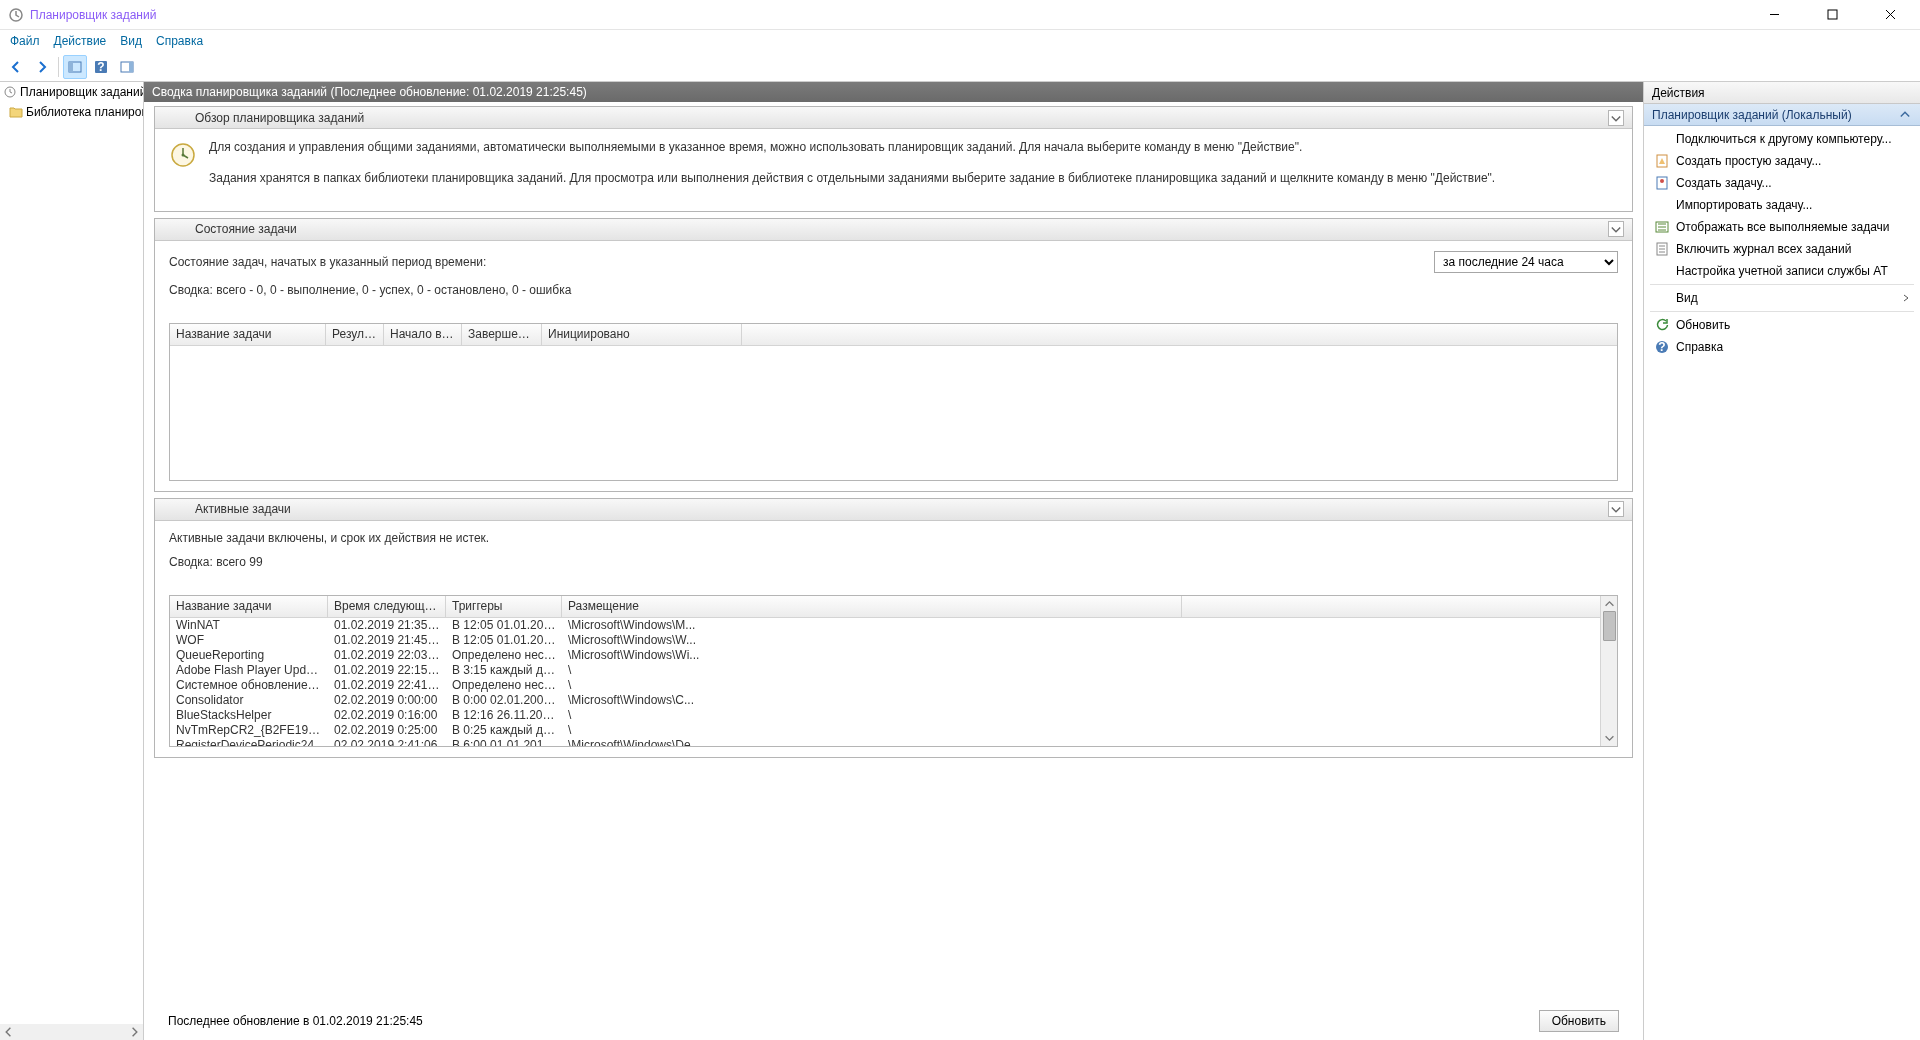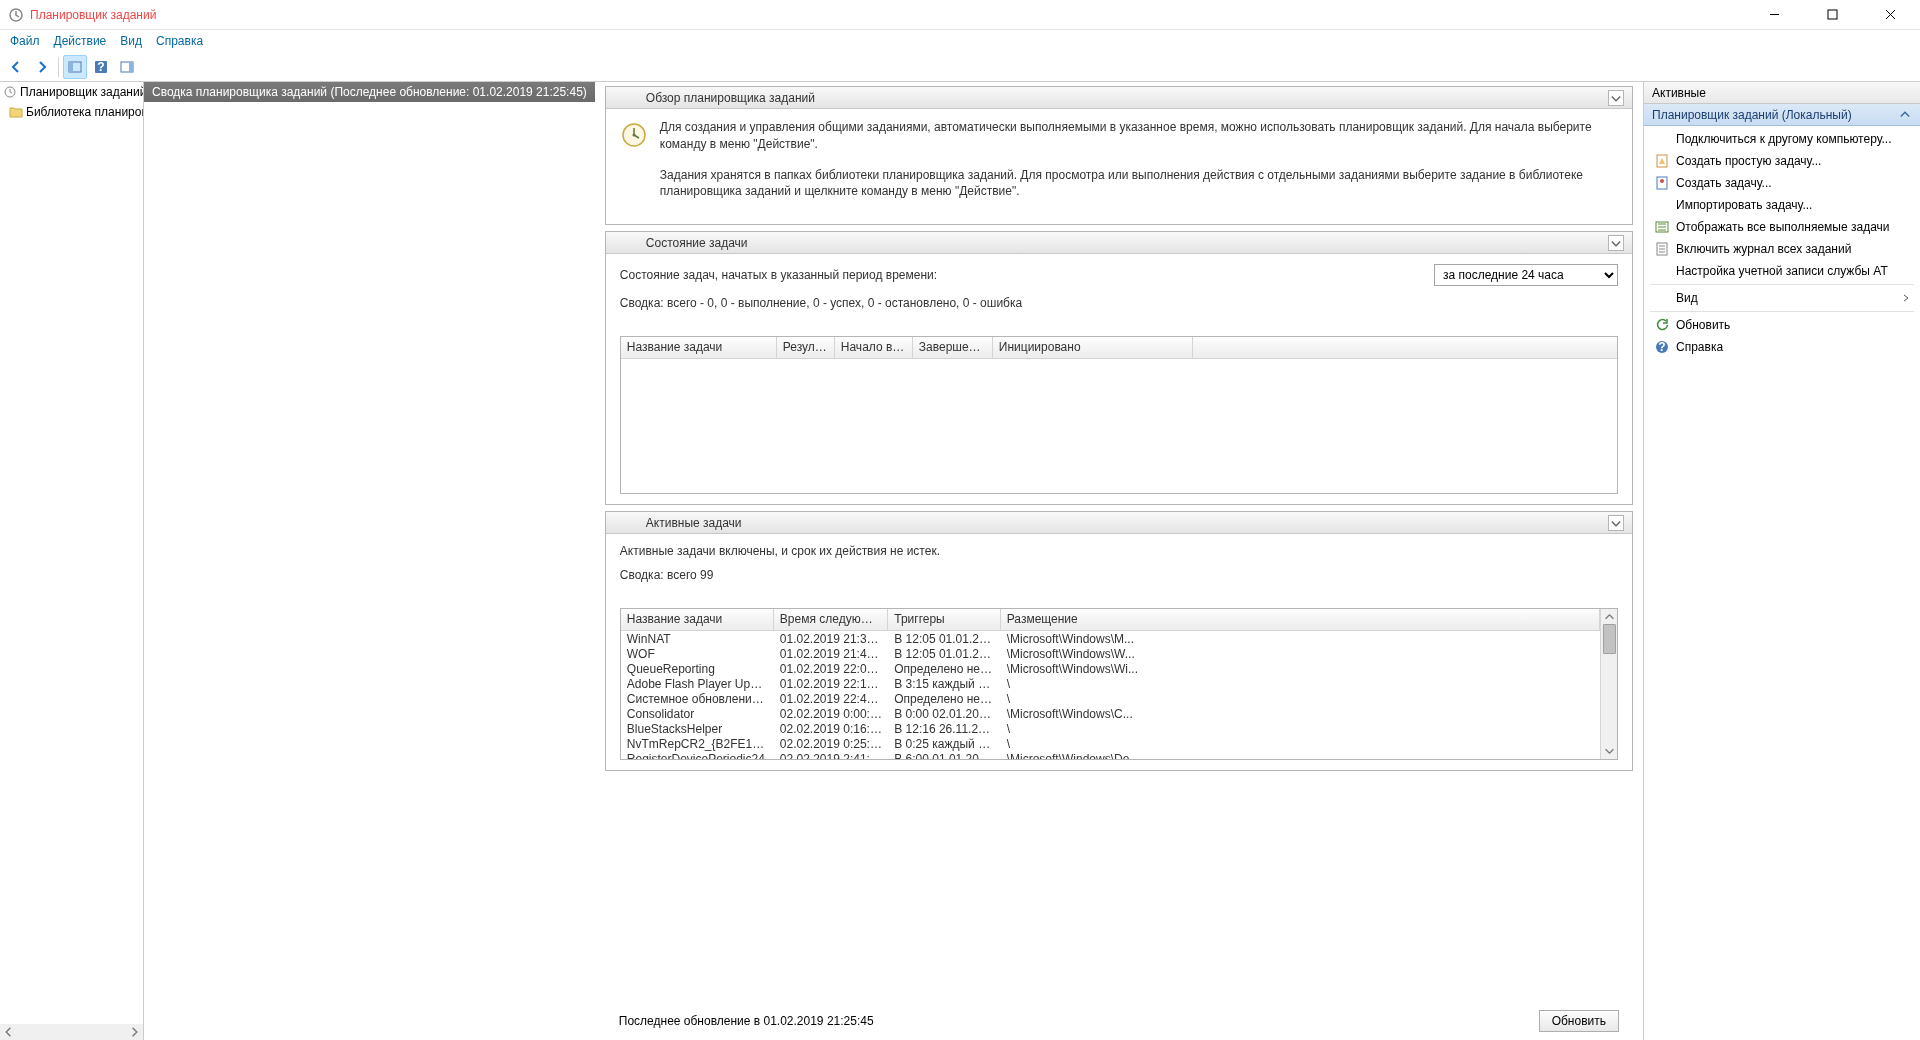--- a/index.html
+++ b/index.html
@@ -1,39 +1,39 @@
 <!DOCTYPE html>
 <html><head>
 <meta charset="utf-8">
 <style>
 * { margin: 0; padding: 0; box-sizing: border-box; font-family: "Segoe UI", Tahoma, sans-serif; font-size: 12px; }
 html, body { width: 1920px; height: 1040px; overflow: hidden; background: #fff; }
 
 
 .titlebar { height: 30px; display: flex; align-items: center; padding: 0 8px; background: #fff; border-bottom: 1px solid #e5e5e5; }
 .titlebar .app-icon { width: 16px; height: 16px; margin-right: 6px; }
-.titlebar .title { flex: 1; color: #ef4444; }
+.titlebar .title { flex: 1; color: #8b5cf6; }
 .titlebar .win-controls { display: flex; gap: 14px; }
 .titlebar .win-controls .ctl { width: 44px; height: 28px; display: flex; align-items: center; justify-content: center; cursor: default; }
 .titlebar .win-controls svg { width: 11px; height: 11px; }
 
 
 .menubar { height: 22px; display: flex; align-items: center; padding: 0 4px; background: #fff; gap: 2px; }
 .menubar .item { padding: 2px 6px; color: #0369a1; cursor: default; }
 
 
 .toolbar { height: 30px; display: flex; align-items: center; padding: 2px 4px; background: #fff; border-bottom: 1px solid #ccc; gap: 2px; }
 .toolbar .btn { width: 24px; height: 24px; display: flex; align-items: center; justify-content: center; border-radius: 2px; }
 .toolbar .sep { width: 1px; height: 20px; background: #d4d4d4; margin: 0 2px; }
 .toolbar .btn.selected { background: #cce8ff; border: 1px solid #99d1ff; }
 
 
 .main { display: flex; height: calc(100% - 82px); }
 .tree-pane { width: 144px; border-right: 1px solid #ccc; overflow: hidden; position: relative; background:#fff;}
-.center-pane { flex: 1; display: flex; flex-direction: row; overflow: hidden; }
+.center-pane { flex: 1; display: flex; flex-direction: column; overflow: hidden; }
 .actions-pane { width: 277px; border-left: 1px solid #ccc; background: #fff; }
 
 
 .tree-pane .node { display: flex; align-items: center; padding: 2px 4px; white-space: nowrap; gap: 2px; overflow:hidden;}
 .tree-pane .node.root { padding-left: 2px; }
 .tree-pane .node.child { padding-left: 6px; }
 .tree-pane .icon { width: 16px; height: 16px; flex-shrink: 0; }
 .tree-pane .scroll-h { position: absolute; bottom: 0; left: 0; right: 0; height: 16px; background: #f0f0f0; display:flex; align-items:center; justify-content:space-between; padding:0 2px;}
 .tree-pane .scroll-h .arrow { width:14px;height:14px; display:flex;align-items:center;justify-content:center;}
 
@@ -362,21 +362,21 @@
 
       <div class="bottom-row">
         <span>Последнее обновление в 01.02.2019 21:25:45</span>
         <button>Обновить</button>
       </div>
 
     </div>
   </div>
 
   <div class="actions-pane">
-    <div class="actions-head">Активные</div>
+    <div class="actions-head">Действия</div>
     <div class="actions-group-head">
       <span>Планировщик заданий (Локальный)</span>
       <span class="collapse"><svg viewBox="0 0 10 10">
             <path d="M2 6l3-3 3 3" fill="none" stroke="#3b6a9e"></path>
           </svg></span>
     </div>
     <div class="actions-list">
       <div class="action">
         <span class="icon"></span>
         <span>Подключиться к другому компьютеру...</span>

